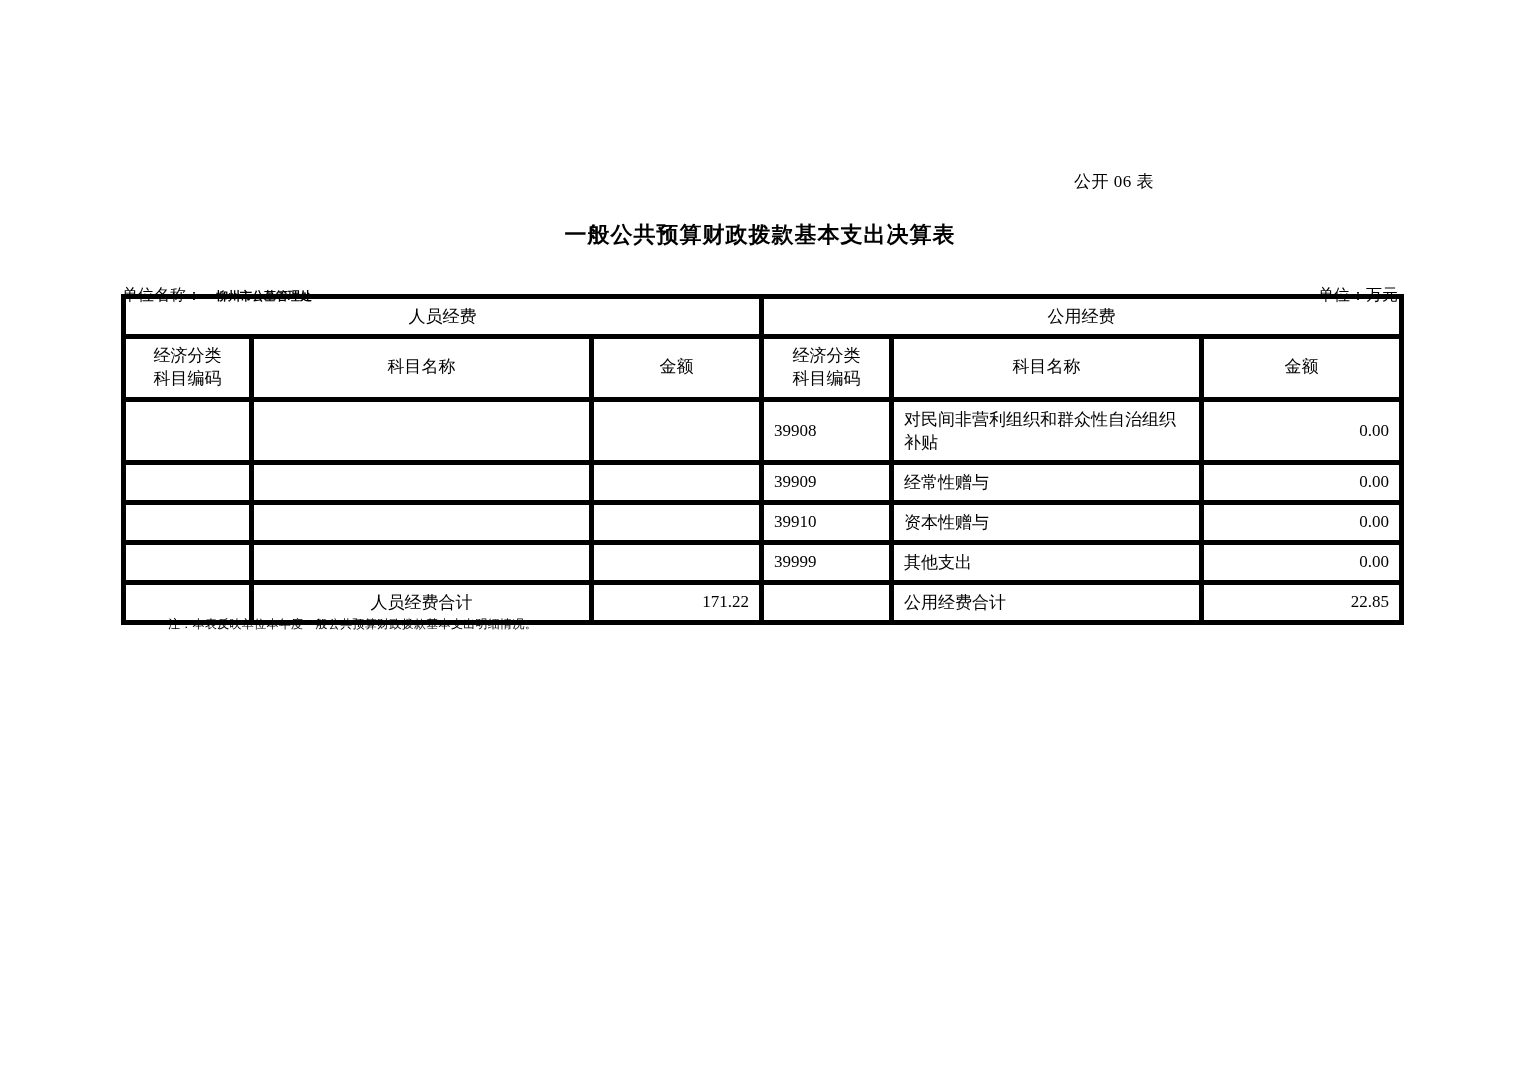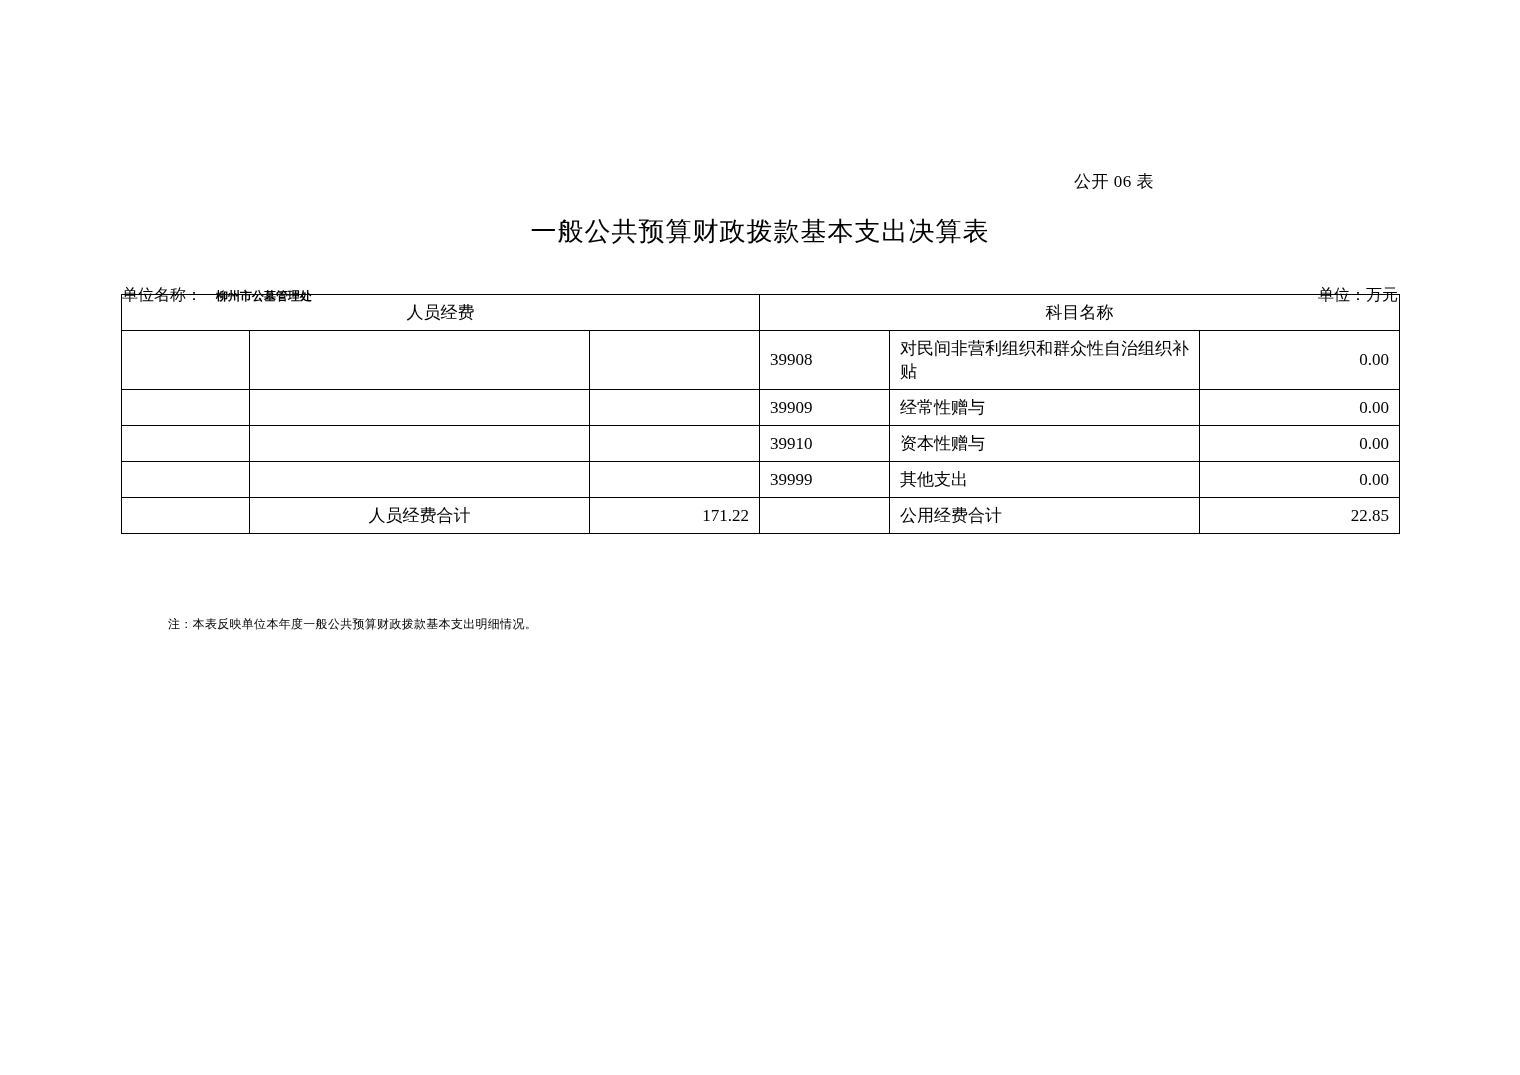--- a/index.html
+++ b/index.html
@@ -23,26 +23,26 @@
   }
   .form-code {
     position: absolute;
     top: 170px;
     right: 122px;
     font-size: 17px;
     letter-spacing: 0.5px;
   }
   .doc-title {
     position: absolute;
-    top: 214px;
+    top: 220px;
     left: 0;
     width: 1520px;
     text-align: center;
-    font-size: 26px;
-    font-weight: normal;
+    font-size: 22px;
+    font-weight: bold;
     letter-spacing: 1px;
   }
   .meta-row {
     position: absolute;
     top: 265px;
     left: 122px;
     width: 1276px;
     display: flex;
     justify-content: space-between;
     font-size: 16px;
@@ -61,21 +61,21 @@
   }
   table.budget {
     position: absolute;
     top: 294px;
     left: 121px;
     border-collapse: collapse;
     width: 1278px;
     table-layout: fixed;
   }
   table.budget td, table.budget th {
-    border: 1px solid #000000;
+    border: 5px solid #000000;
     font-size: 17px;
     font-weight: normal;
     padding: 6px 10px;
     vertical-align: middle;
     height: 34px;
     box-sizing: border-box;
   }
   .grp-head {
     text-align: center;
     font-size: 18px;
@@ -121,21 +121,35 @@
       <col style="width:128px">
       <col style="width:340px">
       <col style="width:170px">
       <col style="width:130px">
       <col style="width:310px">
       <col style="width:200px">
     </colgroup>
     <thead>
       <tr>
         <th class="grp-head" colspan="3">人员经费</th>
-        <th class="grp-head" colspan="3">科目名称</th>
+        <th class="grp-head" colspan="3">公用经费</th>
+      </tr>
+      <tr>
+        <th class="col-head">
+          <div>经济分类</div>
+          <div>科目编码</div>
+        </th>
+        <th class="col-head">科目名称</th>
+        <th class="col-head">金额</th>
+        <th class="col-head">
+          <div>经济分类</div>
+          <div>科目编码</div>
+        </th>
+        <th class="col-head">科目名称</th>
+        <th class="col-head">金额</th>
       </tr>
     </thead>
     <tbody>
       <tr style="height:59px">
         <td class="c-code"></td>
         <td class="c-name"></td>
         <td class="c-amt"></td>
         <td class="c-code">39908</td>
         <td class="c-name">对民间非营利组织和群众性自治组织补贴</td>
         <td class="c-amt">0.00</td>

